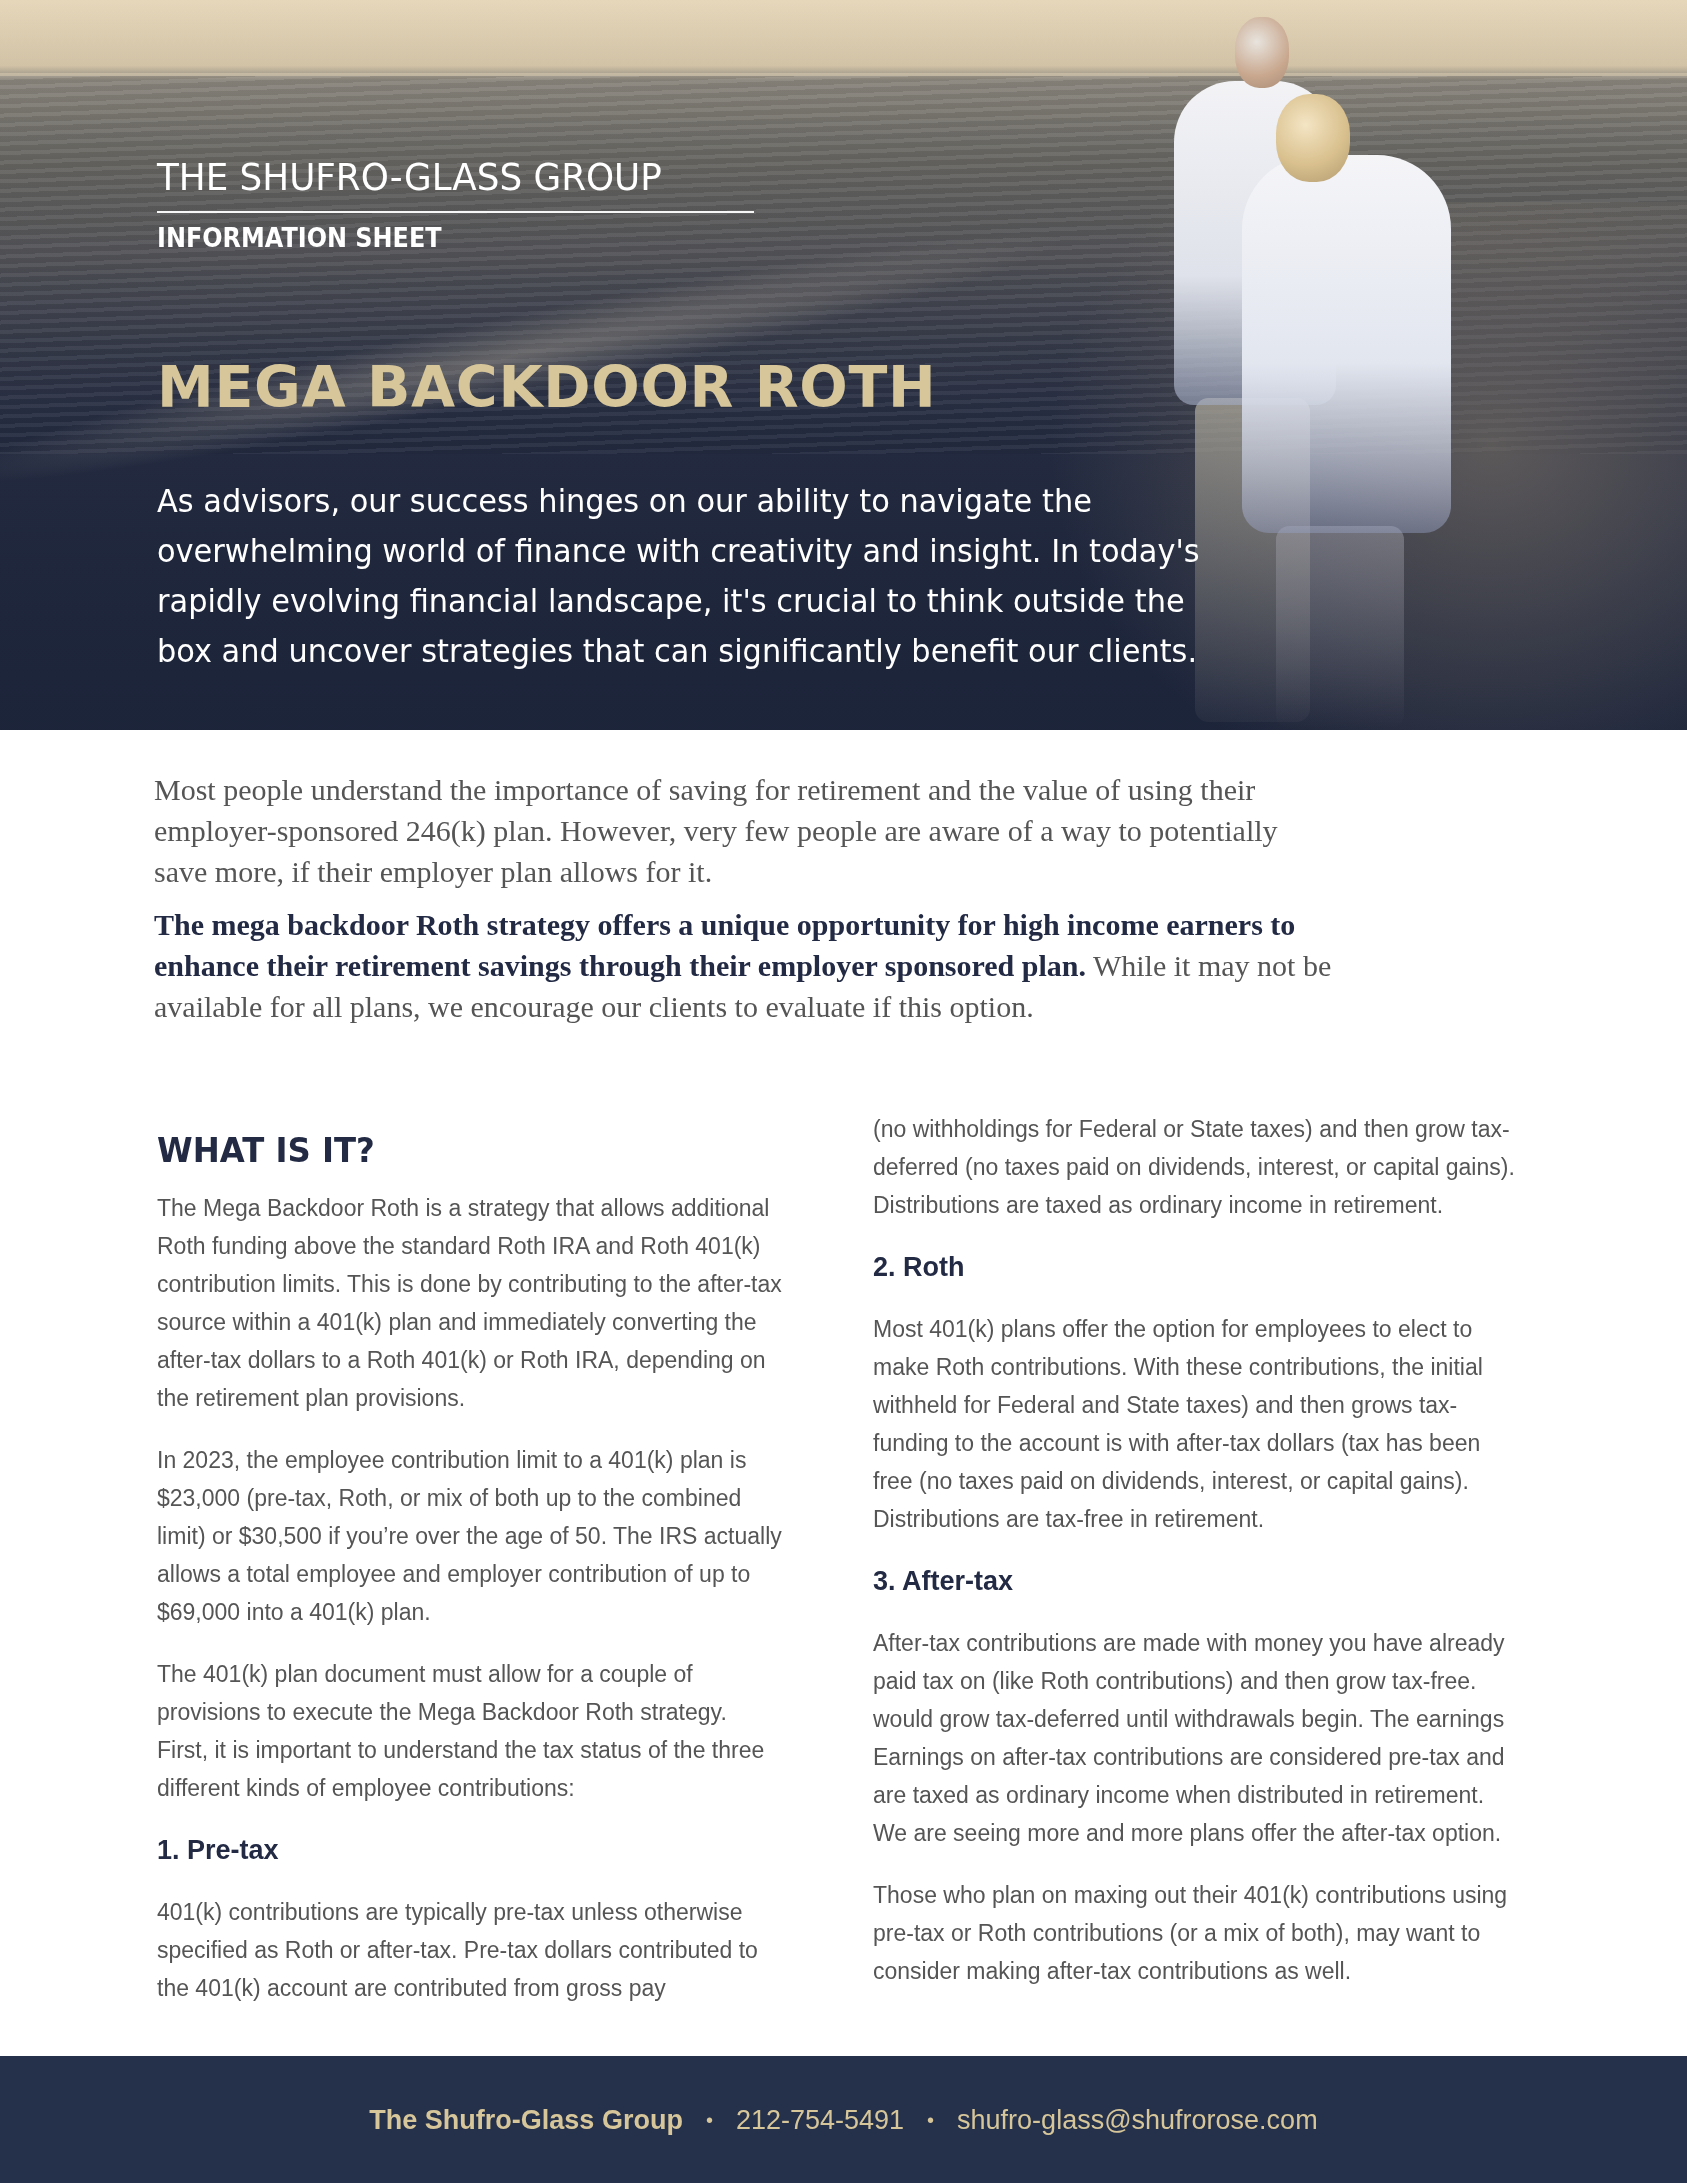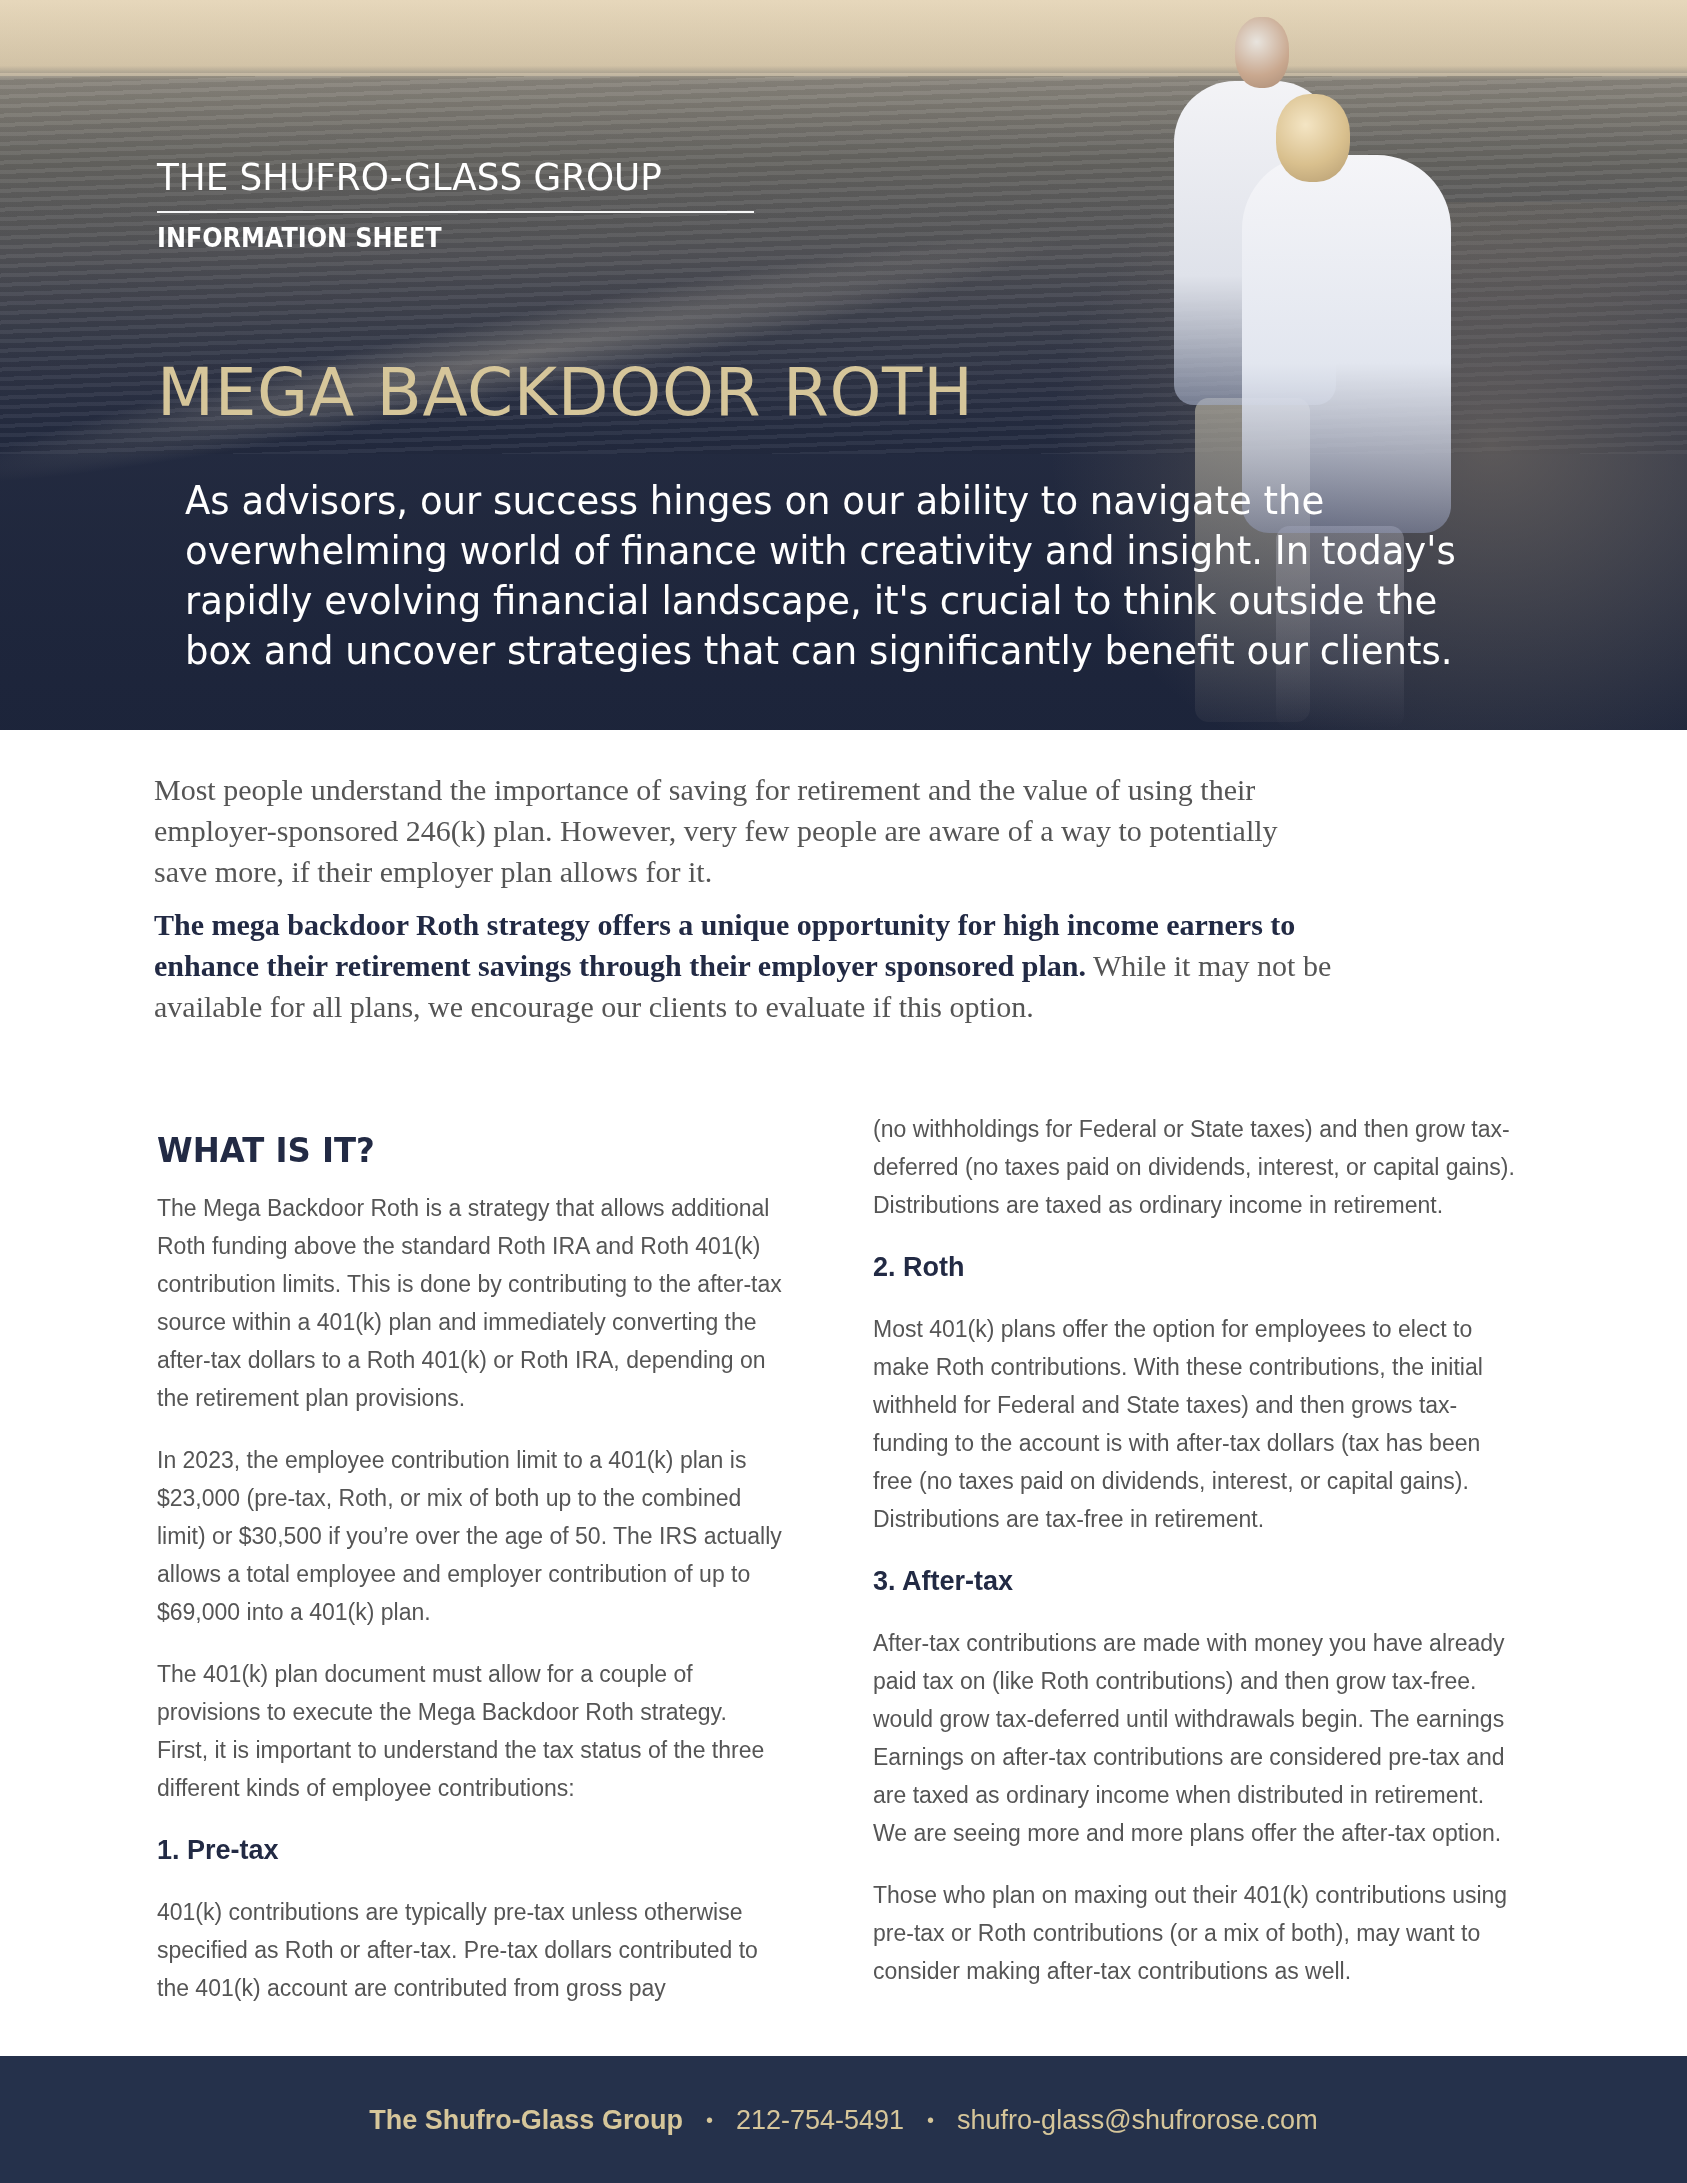--- a/index.html
+++ b/index.html
@@ -50,28 +50,28 @@
     transform: scaleX(0.94); transform-origin: left center;
   }
   .brand-rule { position: absolute; left: 0; top: 211px; width: 597px; height: 2px; background: #ffffff; opacity: 0.95; }
   .sheet-label {
     position: absolute; left: 0; top: 223px;
     font-family: "DejaVu Sans", sans-serif; font-weight: 700; font-size: 26px;
     color: #ffffff; white-space: nowrap; transform: scaleX(0.92); transform-origin: left center;
   }
   .hero-title {
     position: absolute; left: 0; top: 354px;
-    font-family: "DejaVu Sans", sans-serif; font-weight: 400; font-size: 66px;
+    font-family: "DejaVu Sans", sans-serif; font-weight: 700; font-size: 57px;
     color: #d6c69a; white-space: nowrap; letter-spacing: 0.7px;
     transform: scaleX(1.0); transform-origin: left center;
   }
   .hero-intro {
     position: absolute; left: 0; top: 476px; width: 1188px;
-    font-family: "DejaVu Sans", sans-serif; font-weight: 400; font-size: 39px; line-height: 50px;
-    color: #ffffff; letter-spacing: 0px; margin-left: 28px;
+    font-family: "DejaVu Sans", sans-serif; font-weight: 400; font-size: 32px; line-height: 50px;
+    color: #ffffff; letter-spacing: 0px;
   }
   .hero-intro span { display: block; white-space: nowrap; transform: scaleX(0.95); transform-origin: left center; }
 
   
   .lead { position: absolute; left: 154px; top: 769px; width: 1282px; }
   .lead p {
     font-family: Liberation Serif, serif; font-size: 30px; line-height: 41px; color: #555555;
   }
   .lead p span.line { display: block; white-space: nowrap; }
   .lead .p2 { margin-top: 12px; }

